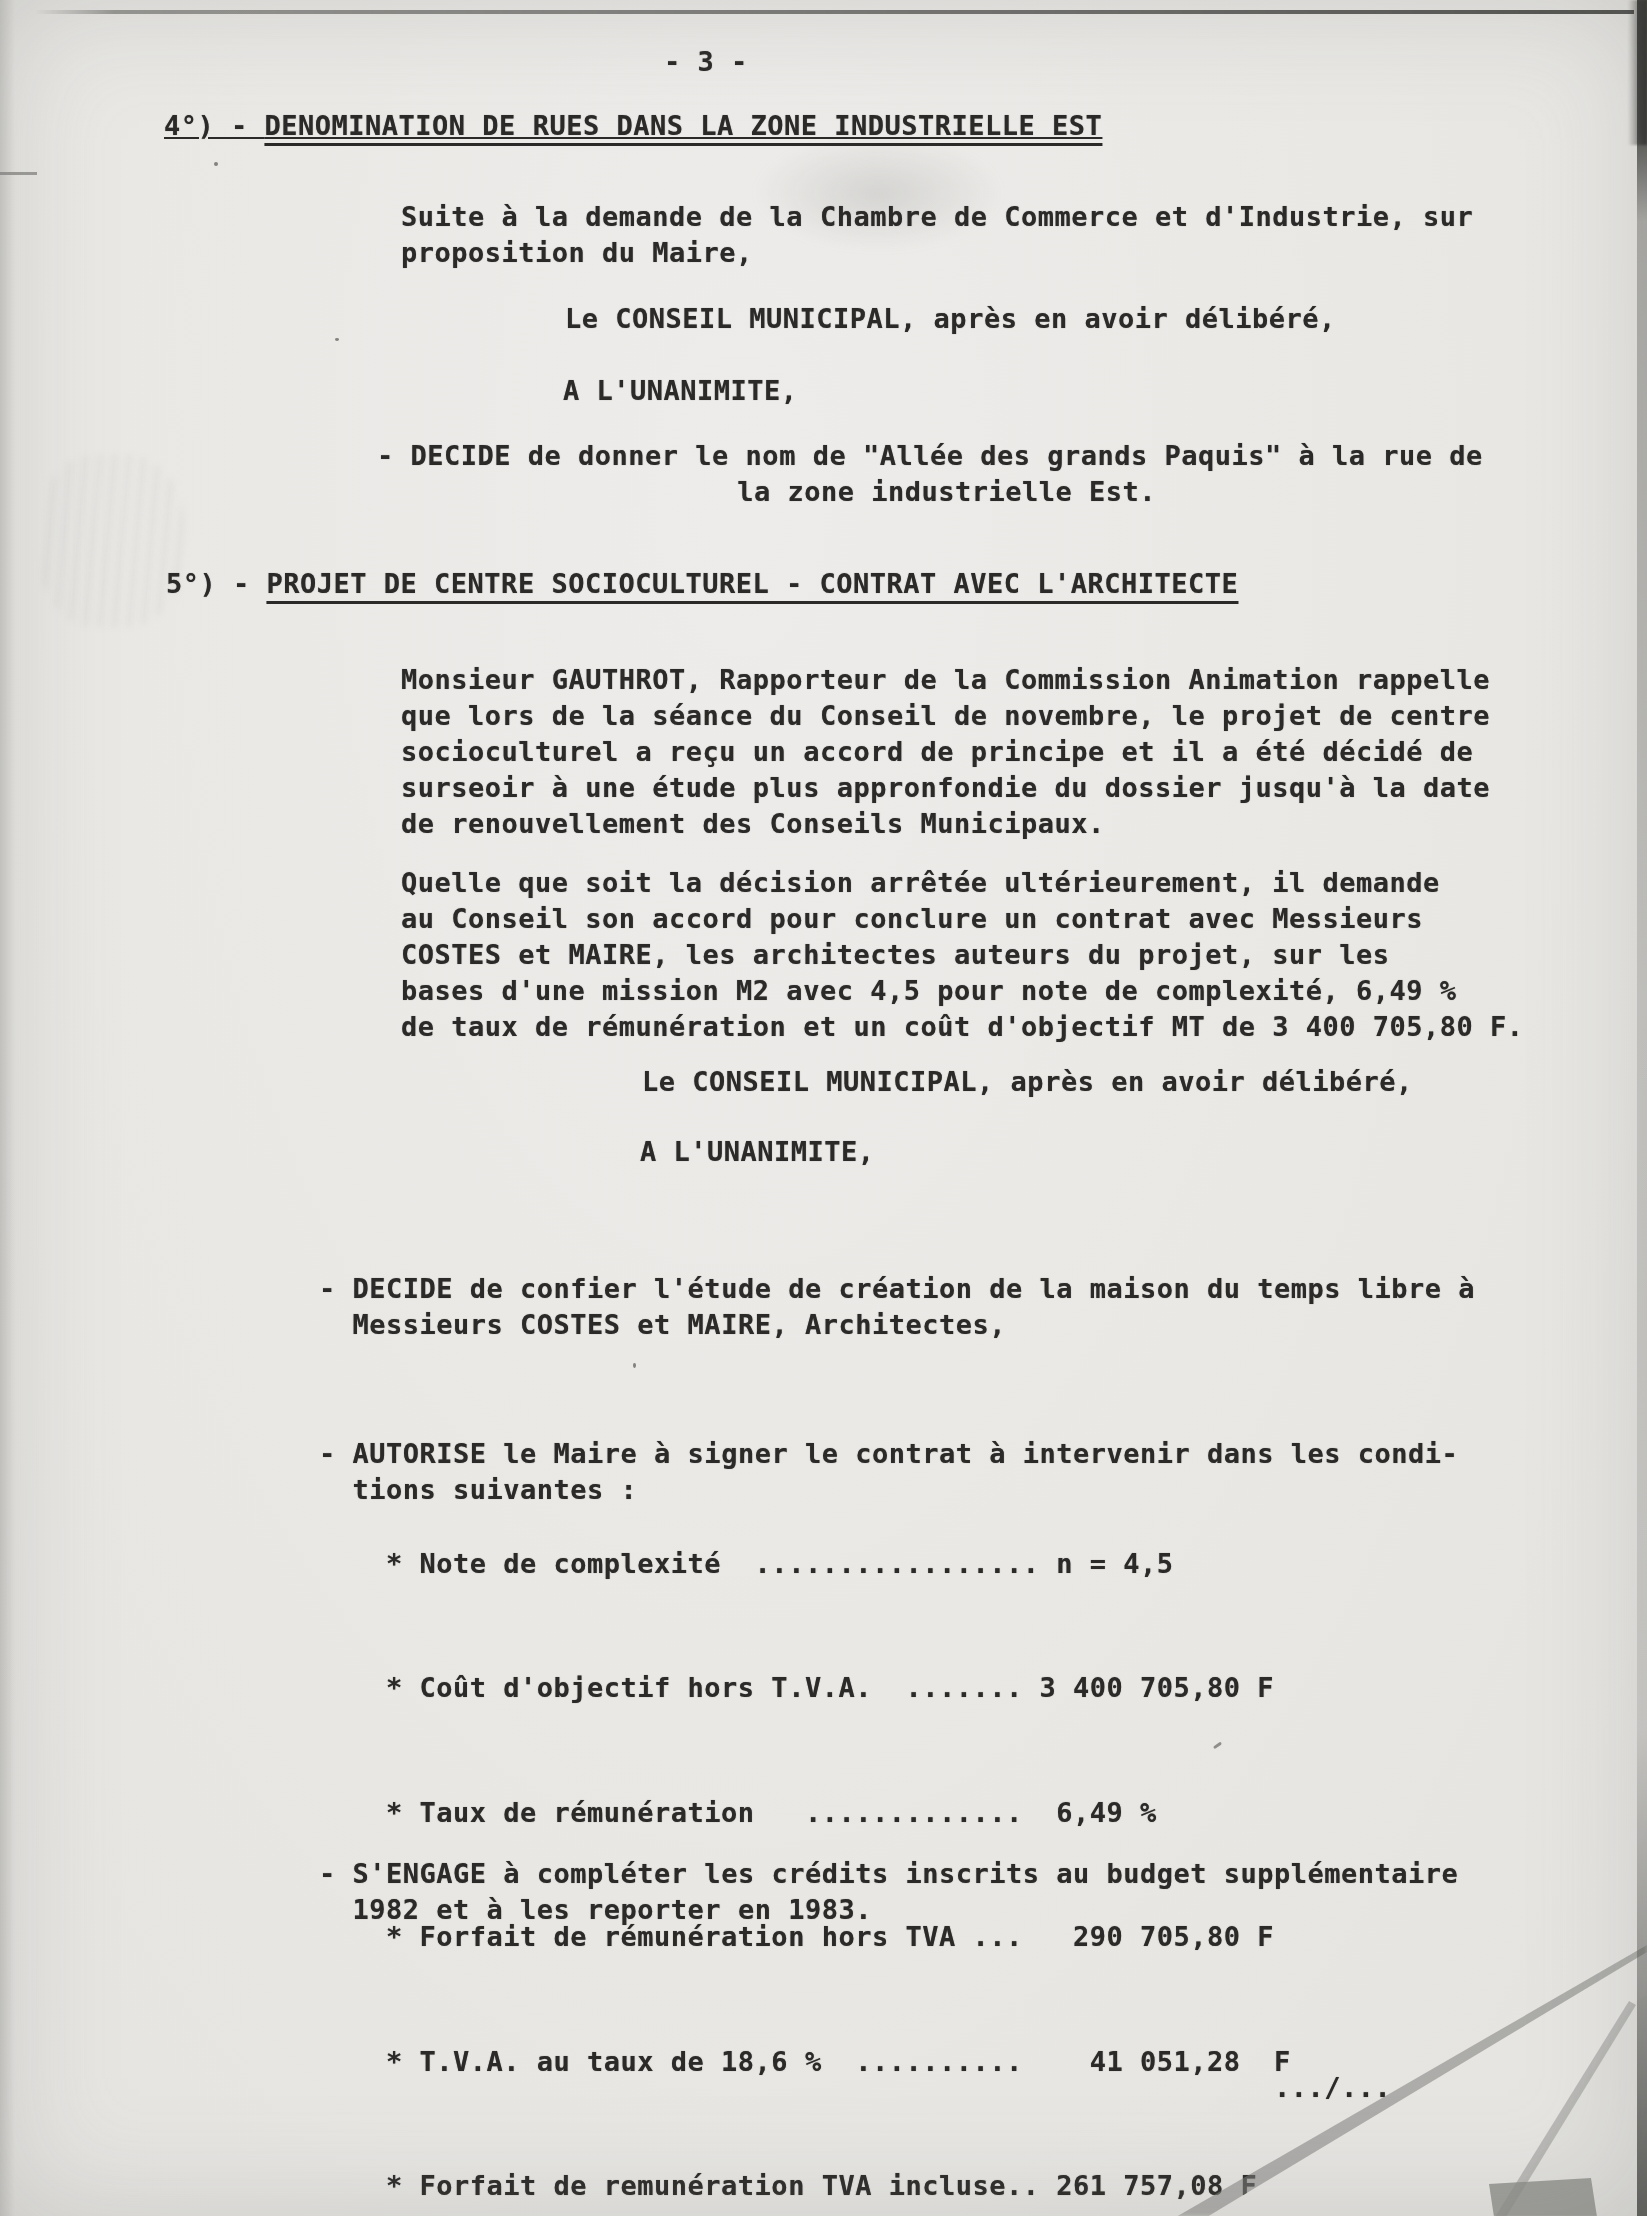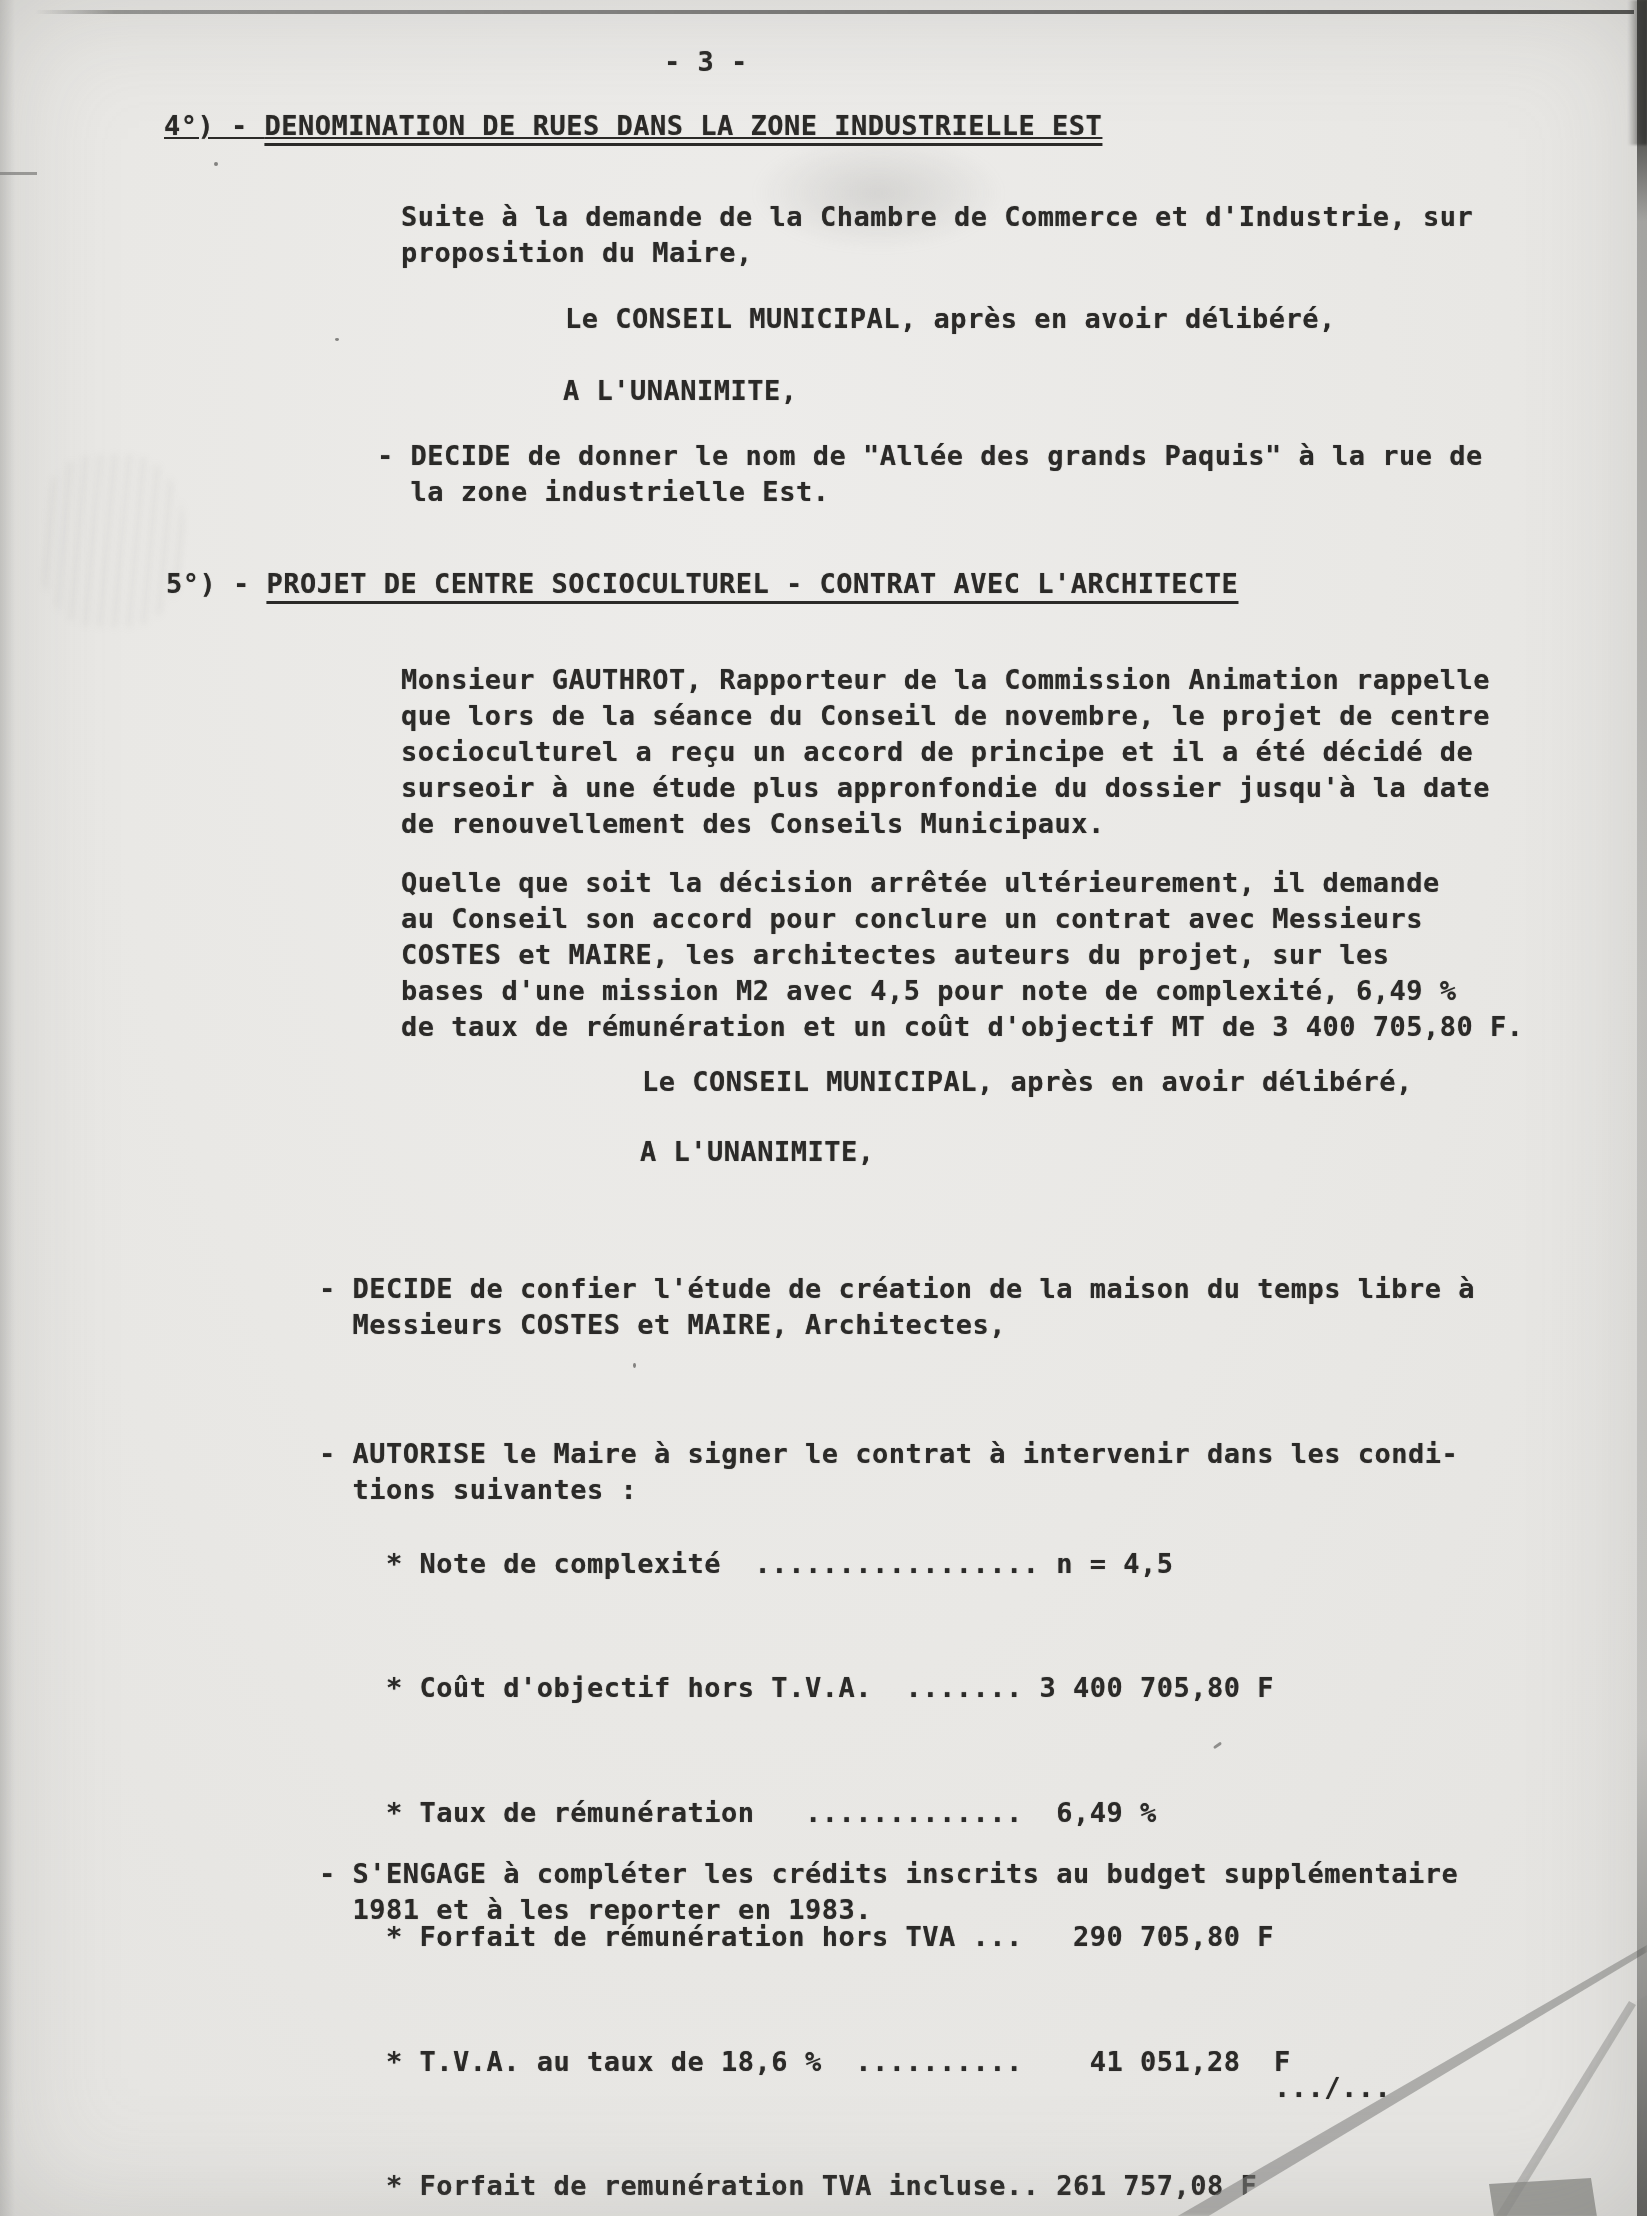--- a/index.html
+++ b/index.html
@@ -120,21 +120,21 @@
 
   <div class="t heading" style="top:108px;left:164px;text-decoration:underline;"><span>4°) - </span><span class="u">DENOMINATION DE RUES DANS LA ZONE INDUSTRIELLE EST</span></div>
 
   <div class="t" style="top:199px;left:401px;">Suite à la demande de la Chambre de Commerce et d'Industrie, sur
 proposition du Maire,</div>
 
   <div class="t" style="top:301px;left:565px;">Le CONSEIL MUNICIPAL, après en avoir délibéré,</div>
 
   <div class="t" style="top:373px;left:563px;">A L'UNANIMITE,</div>
 
-  <div class="t" style="top:438px;left:377px;">- DECIDE de donner le nom de "Allée des grands Paquis" à la rue de
+  <div class="t" style="top:438px;left:377px;text-align:center;">- DECIDE de donner le nom de "Allée des grands Paquis" à la rue de
   la zone industrielle Est.</div>
 
   <div class="t heading" style="top:566px;left:166px;"><span>5°) - </span><span class="u">PROJET DE CENTRE SOCIOCULTUREL - CONTRAT AVEC L'ARCHITECTE</span></div>
 
   <div class="t" style="top:662px;left:401px;">Monsieur GAUTHROT, Rapporteur de la Commission Animation rappelle
 que lors de la séance du Conseil de novembre, le projet de centre
 socioculturel a reçu un accord de principe et il a été décidé de
 surseoir à une étude plus appronfondie du dossier jusqu'à la date
 de renouvellement des Conseils Municipaux.</div>
 
@@ -158,21 +158,21 @@
     <div class="cond-item">* Note de complexité  ................. n = 4,5</div>
     <div class="cond-item">* Coût d'objectif hors T.V.A.  ....... 3 400 705,80 F</div>
     <div class="cond-item">* Taux de rémunération   .............  6,49 %</div>
     <div class="cond-item">* Forfait de rémunération hors TVA ...   290 705,80 F</div>
     <div class="cond-item">* T.V.A. au taux de 18,6 %  ..........    41 051,28  F</div>
     <div class="cond-item">* Forfait de remunération TVA incluse.. 261 757,08 F</div>
     
   </div>
 
   <div class="t" style="top:1856px;left:319px;">- S'ENGAGE à compléter les crédits inscrits au budget supplémentaire
-  1981 et à les reporter en 1983.</div>
+  1982 et à les reporter en 1983.</div>
 
   <div class="t" style="top:2070px;left:1274px;">.../...</div>
 
   <div class="speck s1"></div>
   <div class="speck s2"></div>
   <div class="speck s3"></div>
   <div class="speck s4"></div>
 
   <div class="fold">
     <div class="fold-area"></div>

